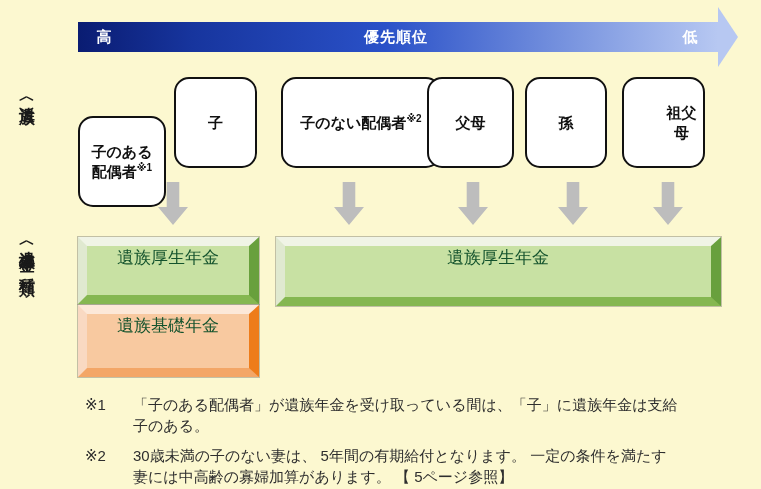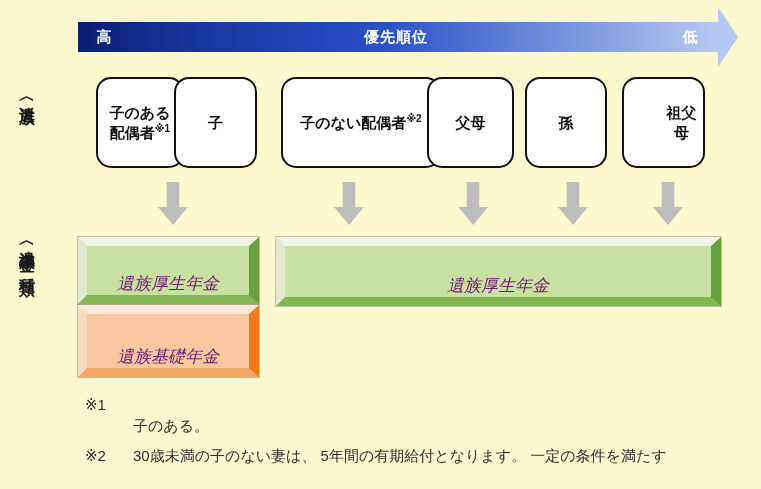--- a/index.html
+++ b/index.html
@@ -28,22 +28,22 @@
         align-items:center;justify-content:center;font-weight:bold;font-size:15px;color:#111;
         line-height:20px;text-align:center;}
   .wbox .sup{font-size:10px;font-weight:bold;vertical-align:super;line-height:0;}
 
   
   .darr{position:absolute;top:182px;width:30px;height:43px;background:#bdbdbd;
         clip-path:polygon(29% 0,71% 0,71% 58%,100% 58%,50% 100%,0 58%,29% 58%);}
 
   
   .pension{position:absolute;box-sizing:border-box;border-style:solid;border-width:9px 10px 9px 9px;
-        display:flex;align-items:flex-end;justify-content:center;font-size:17px;color:#701a75;
-        outline:1px solid rgba(145,145,130,.55);font-style:italic;}
+        display:flex;align-items:flex-start;justify-content:center;font-size:17px;color:#14532d;
+        outline:1px solid rgba(145,145,130,.55);}
   .pension.green{border-color:#f0f4e6 #68a03d #85b751 #e0e9d0;background:#c8e1a3;}
   .pension.orange{border-color:#fce8d8 #ee7c1a #f3a667 #f9d9c2;background:#f8c9a0;}
   .pen-g1{left:78px;top:237px;width:181px;height:67px;}
   .pen-or{left:78px;top:305px;width:181px;height:72px;}
   .pen-gw{left:276px;top:237px;width:445px;height:69px;}
 
   
   .footnotes{position:absolute;left:85px;top:394px;width:650px;color:#2e2e2e;font-size:15px;}
   .fn-row{display:flex;margin-bottom:9px;}
   .fn-marker{width:48px;flex:0 0 48px;line-height:21px;}
@@ -56,21 +56,21 @@
 
   <div class="pbar"></div>
   <div class="pbar-head"></div>
   <div class="pbar-label pl-high">高</div>
   <div class="pbar-label pl-title">優先順位</div>
   <div class="pbar-label pl-low">低</div>
 
   <div class="side-label side-bereaved">〈遺族〉</div>
   <div class="side-label side-types">〈遺族年金の種類〉</div>
 
-  <div class="wbox" style="left:96px;width:88px;">
+  <div class="wbox" style="left:78px;width:88px;margin-top:39px;">
     <span>
       <span>子のある</span><br>
       <span>配偶者</span><sup class="sup">※1</sup>
     </span>
   </div>
   <div class="wbox" style="left:174px;width:83px;">
     <span>子</span>
   </div>
   <div class="wbox" style="left:281px;width:160px;">
     <span>
@@ -100,25 +100,26 @@
     <span>遺族基礎年金</span>
   </div>
   <div class="pension green pen-gw">
     <span>遺族厚生年金</span>
   </div>
 
   <div class="footnotes">
     <div class="fn-row">
       <div class="fn-marker">※1</div>
       <div class="fn-text">
-        <br>
+        <span>「子のある配偶者」が遺族年金を受け取っている間は、「子」に遺族年金は支給</span><br>
         <span>子のある。</span>
       </div>
     </div>
     <div class="fn-row">
       <div class="fn-marker">※2</div>
       <div class="fn-text">
         <span>30歳未満の子のない妻は、 5年間の有期給付となります。 一定の条件を満たす</span><br>
+        <span>妻には中高齢の寡婦加算があります。 【 5ページ参照】</span>
       </div>
     </div>
   </div>
 
 </div>
 
 </body></html>

